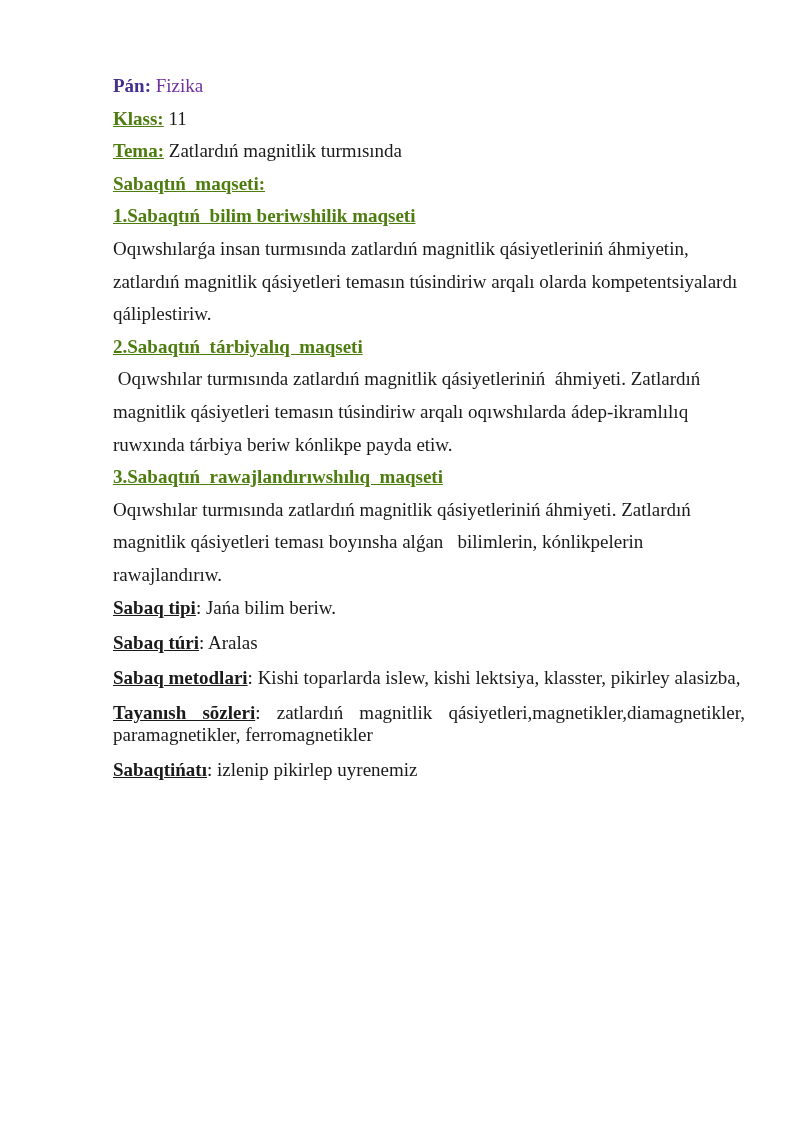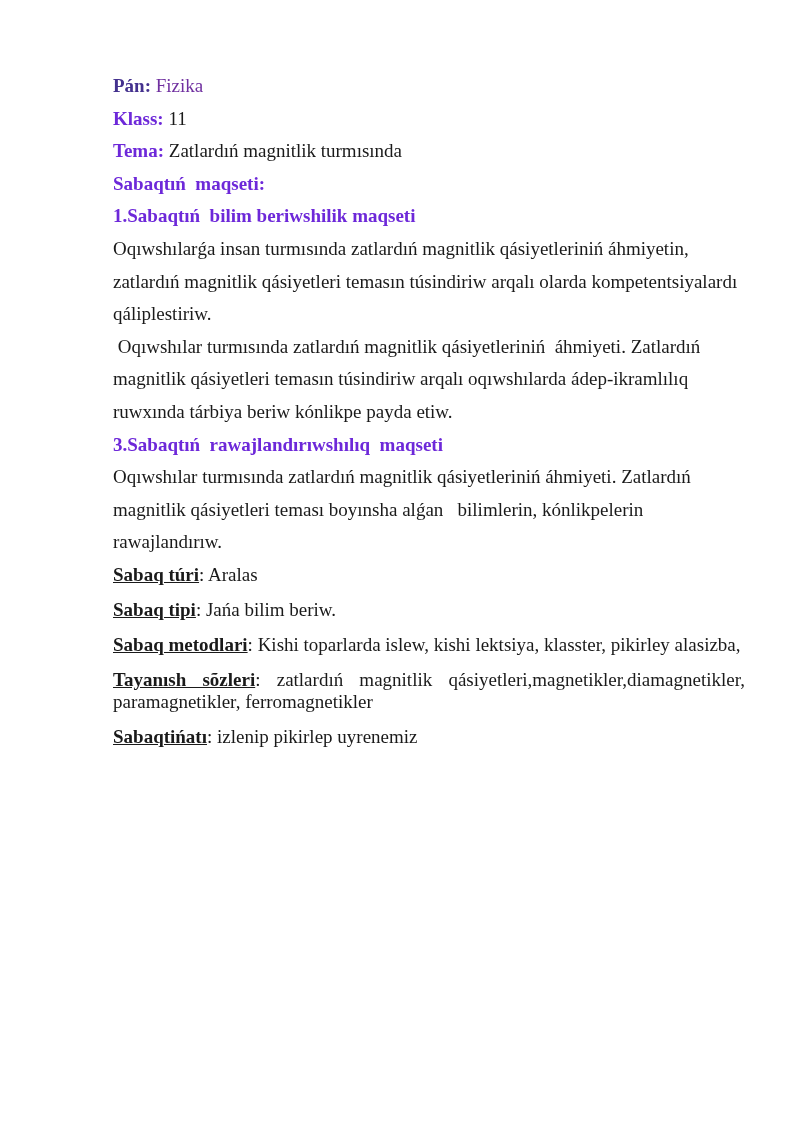--- a/index.html
+++ b/index.html
@@ -18,21 +18,21 @@
     font-size: 19px;
     color: #1a1a1a;
     overflow: hidden;
   }
   .content { width: 632px; }
 
   
   .sec-top p { margin: 0; line-height: 32.6px; }
 
   
-  .h   { color: #6d28d9; font-weight: bold; }
+  .h   { color: #4d7c0f; font-weight: bold; text-decoration: underline; }
   .lbl-subject { color: #44318E; font-weight: bold; }
   .val-subject { color: #7030A0; }
 
   
   .sec-details { margin-top: 5px; }
   .sec-details p { margin: 0 0 13px 0; line-height: 22px; }
   .u { font-weight: bold; text-decoration: underline; }
   .just { text-align: justify; }
 </style>
 </head>
@@ -46,31 +46,32 @@
 
       <p><span class="h">Klass:</span> <span>11</span></p>
 
       <p><span class="h">Tema:</span> <span>Zatlardıń magnitlik turmısında</span></p>
 
       <p class="h">Sabaqtıń&nbsp; maqseti:</p>
 
       <p class="h">1.Sabaqtıń&nbsp; bilim beriwshilik maqseti</p>
       <p>Oqıwshılarǵa insan turmısında zatlardıń magnitlik qásiyetleriniń áhmiyetin, zatlardıń magnitlik qásiyetleri temasın túsindiriw arqalı olarda kompetentsiyalardı qáliplestiriw.</p>
 
+      <p class="h">2.Sabaqtıń&nbsp; tárbiyalıq&nbsp; maqseti</p>
       <p>&nbsp;Oqıwshılar turmısında zatlardıń magnitlik qásiyetleriniń&nbsp; áhmiyeti. Zatlardıń magnitlik qásiyetleri temasın túsindiriw arqalı oqıwshılarda ádep-ikramlılıq ruwxında tárbiya beriw kónlikpe payda etiw.</p>
 
       <p class="h">3.Sabaqtıń&nbsp; rawajlandırıwshılıq&nbsp; maqseti</p>
       <p>Oqıwshılar turmısında zatlardıń magnitlik qásiyetleriniń áhmiyeti. Zatlardıń magnitlik qásiyetleri teması boyınsha alǵan &nbsp;&nbsp;bilimlerin, kónlikpelerin rawajlandırıw.</p>
 
     </div>
 
     <div class="sec-details">
+      <p><span class="u">Sabaq tipi</span><span>: Jańa bilim beriw.</span></p>
+
       <p><span class="u">Sabaq túri</span><span>: Aralas</span></p>
-
-      <p><span class="u">Sabaq tipi</span><span>: Jańa bilim beriw.</span></p>
 
       <p><span class="u">Sabaq metodlari</span><span>: Kishi toparlarda islew, kishi lektsiya, klasster, pikirley alasizba,</span></p>
 
 
       <p class="just"><span class="u">Tayanısh sõzleri</span><span>: zatlardıń magnitlik qásiyetleri,magnetikler,diamagnetikler, paramagnetikler, ferromagnetikler</span></p>
 
       <p><span class="u">Sabaqtińatı</span><span>: izlenip pikirlep uyrenemiz</span></p>
     </div>
 
   </div>

